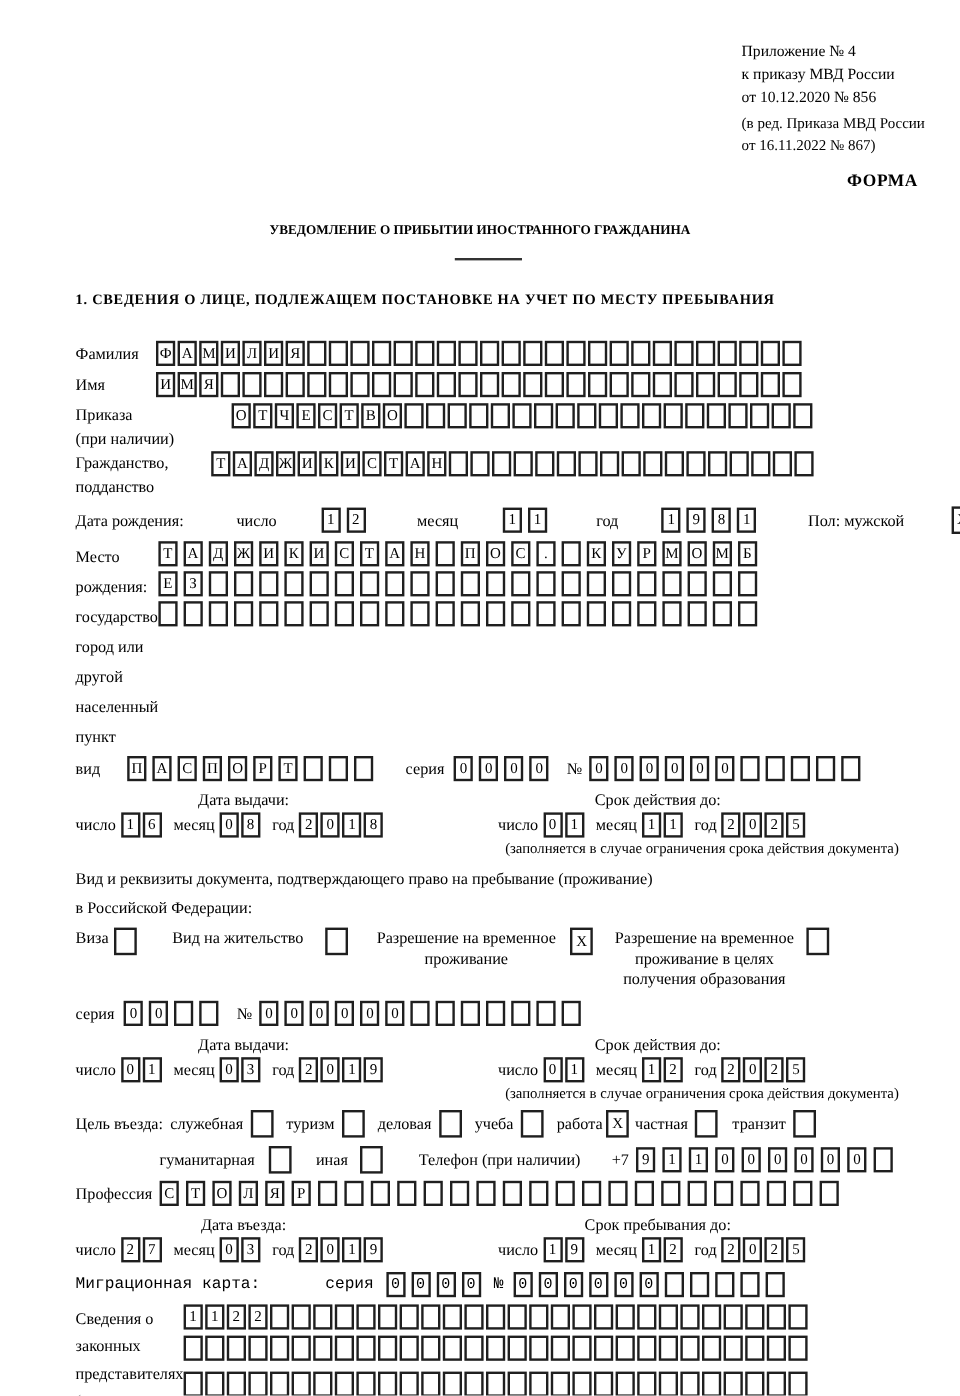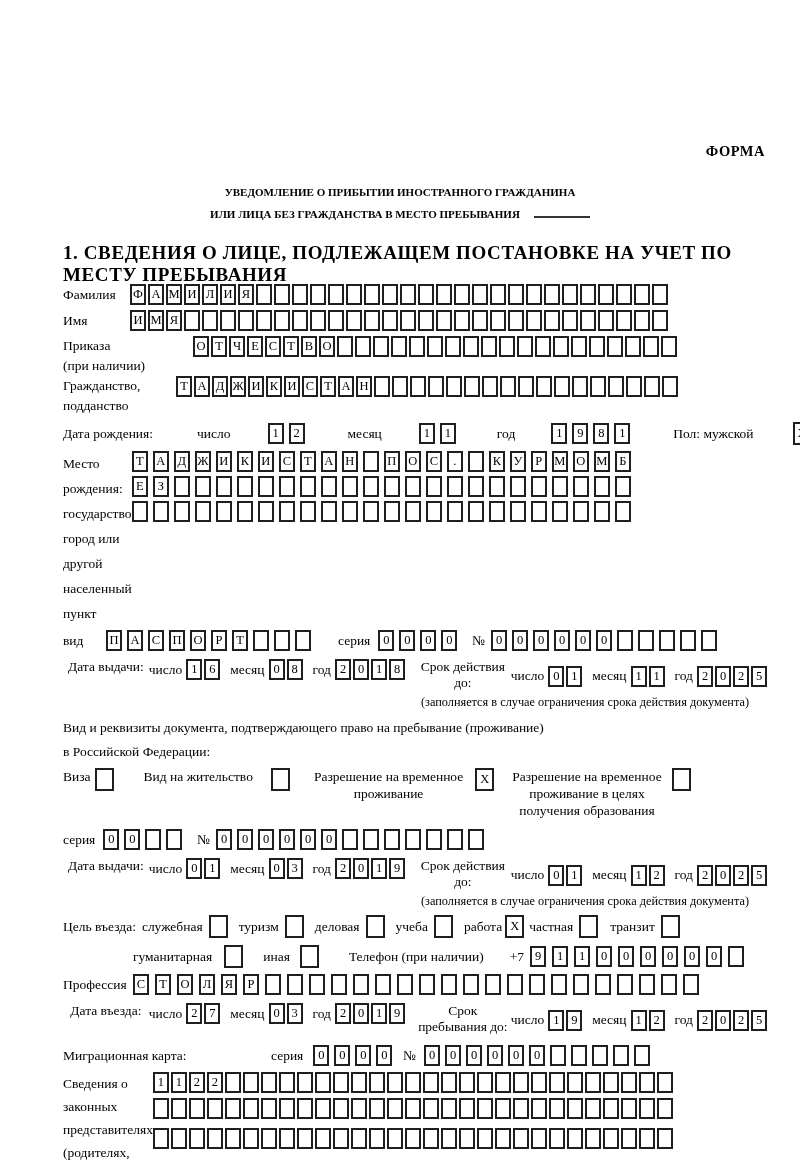--- a/index.html
+++ b/index.html
@@ -8,64 +8,71 @@
   .page { position:relative; width:800px; height:1163px; overflow:hidden; }
 
   .appendix { position:absolute; left:618px; top:33px; font-size:13px; line-height:19px; }
   .appendix .small { font-size:12.5px; margin-top:4px; line-height:18px; }
   .pre { white-space:pre-line; }
   .forma { position:absolute; right:35px; top:143px; font-weight:bold; font-size:14.5px; letter-spacing:0.5px; }
 
   .title { position:absolute; top:181px; left:0; width:100%; text-align:center; font-weight:bold; font-size:11px; line-height:22px; }
   .title .u { display:inline-block; width:56px; border-bottom:2.5px solid #333; margin-left:14px; }
 
-  .sec1 { position:absolute; top:242px; left:63px; font-weight:bold; font-size:19px; letter-spacing:0.6px; }
+  .sec1 { position:absolute; top:242px; left:63px; font-weight:bold; font-size:12px; letter-spacing:0.6px; }
 
   .main { position:absolute; top:272px; left:63px; width:714px; font-size:13.5px; }
 
   .cells { display:inline-flex; }
   .cell { display:inline-flex; align-items:center; justify-content:center; flex:none;
           width:16px; height:21px; border:2px solid #1f1f1f; margin-right:2px;
           font-size:12.5px; line-height:1; background:#fff; }
   .cells.sp .cell { margin-right:5px; }
   .cells.wide .cell { margin-right:6px; }
   .cb { width:19px; height:23px; }
 
   .row { display:flex; align-items:center; }
   .row.top { align-items:flex-start; }
   .lblcol { line-height:20px; }
   .lbl { white-space:nowrap; }
 
   .dgpair { display:flex; align-items:flex-start; margin-top:8px; }
-  .dg { display:flex; }
+  .dg { display:flex; flex-direction:column; }
   .dg .dglabel { text-align:center; margin-bottom:2px; }
   .dg .dgrow { display:flex; align-items:center; }
   .dg .dgrow .lbl { margin-right:4px; }
   .dg .dgrow .cells { margin-right:8px; }
   .note { font-size:12.3px; text-align:right; padding-right:28px; margin-top:2px; }
 
   .dochdr { text-align:center; font-weight:bold; font-size:13.2px; }
 
   .chkopt { display:inline-flex; align-items:flex-start; }
   .chkopt .optlbl { text-align:center; white-space:pre-line; line-height:17px; }
   .chkopt .cell { margin-left:7px; }
 
   .opt { display:inline-flex; align-items:center; }
   .opt .cell { margin-left:6px; }
 </style>
 </head>
 <body>
 
 <div class="page">
 
+  <div class="appendix">
+    <div class="pre">Приложение № 4
+к приказу МВД России
+от 10.12.2020 № 856</div>
+    <div class="pre small">(в ред. Приказа МВД России
+от 16.11.2022 № 867)</div>
+  </div>
   <div class="forma">ФОРМА</div>
 
   <div class="title">
     <div>УВЕДОМЛЕНИЕ О ПРИБЫТИИ ИНОСТРАННОГО ГРАЖДАНИНА</div>
-    <div><span>ИЛИ ЛИЦА БЕЗ ГРАЖДАНСТВА В МЕСТО ПРЕБЫВАНИЯ</span><span class="u"></span></div>
+    <div><span class="u"></span></div>
   </div>
 
   <div class="sec1">1. СВЕДЕНИЯ О ЛИЦЕ, ПОДЛЕЖАЩЕМ ПОСТАНОВКЕ НА УЧЕТ ПО МЕСТУ ПРЕБЫВАНИЯ</div>
 
   <div class="main">
 
     <div class="row" style="margin-top:12px;">
       <span class="lbl" style="width:67px;">Фамилия</span>
       <span class="cells">
           <span class="cell">Ф</span>
@@ -632,21 +639,21 @@
           <span class="cells">
               <span class="cell">2</span>
               <span class="cell">0</span>
               <span class="cell">2</span>
               <span class="cell">5</span>
             </span>
         </div>
       </div>
     </div>
 
-    <div class="row" style="margin-top:8px;">
+    <div class="row" style="margin-top:8px;font-family:Liberation Mono, monospace;">
       <span class="lbl" style="width:208px;">Миграционная карта:</span>
       <span class="lbl" style="margin-right:10px;">серия</span>
       <span class="cells sp" style="margin-right:6px;">
           <span class="cell">0</span>
           <span class="cell">0</span>
           <span class="cell">0</span>
           <span class="cell">0</span>
         </span>
       <span class="lbl" style="margin-right:8px;">№</span>
       <span class="cells sp">

